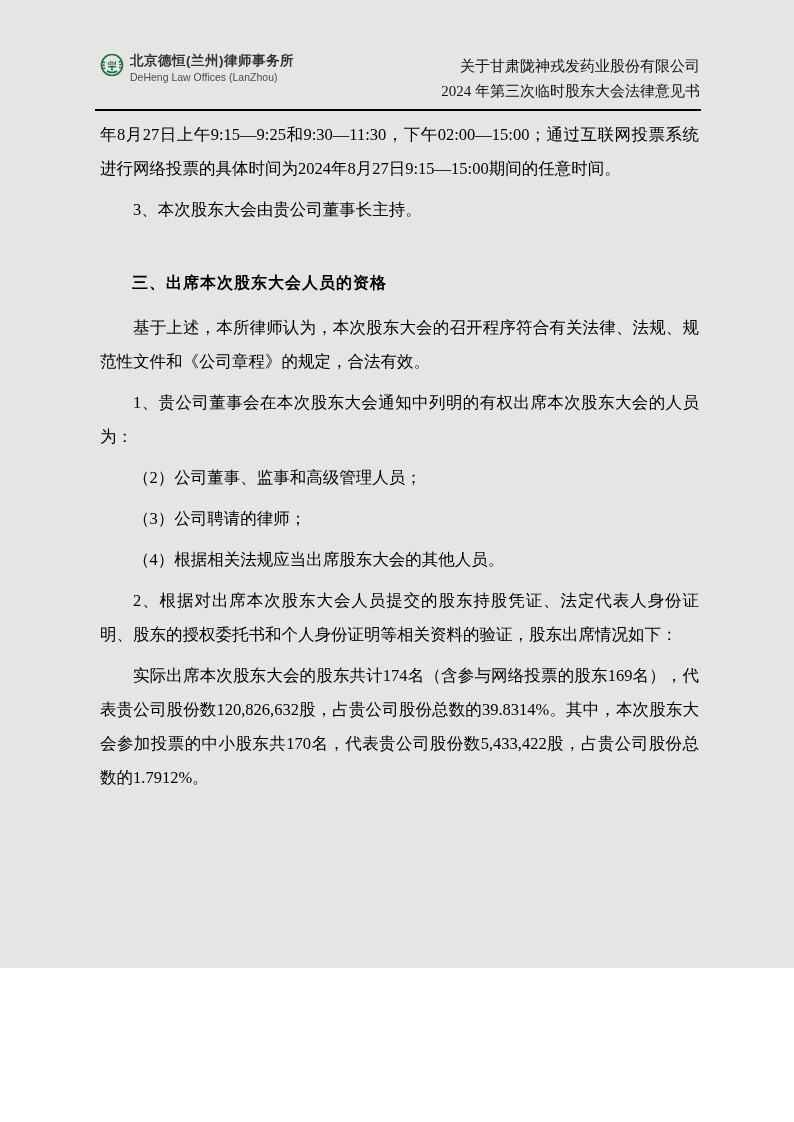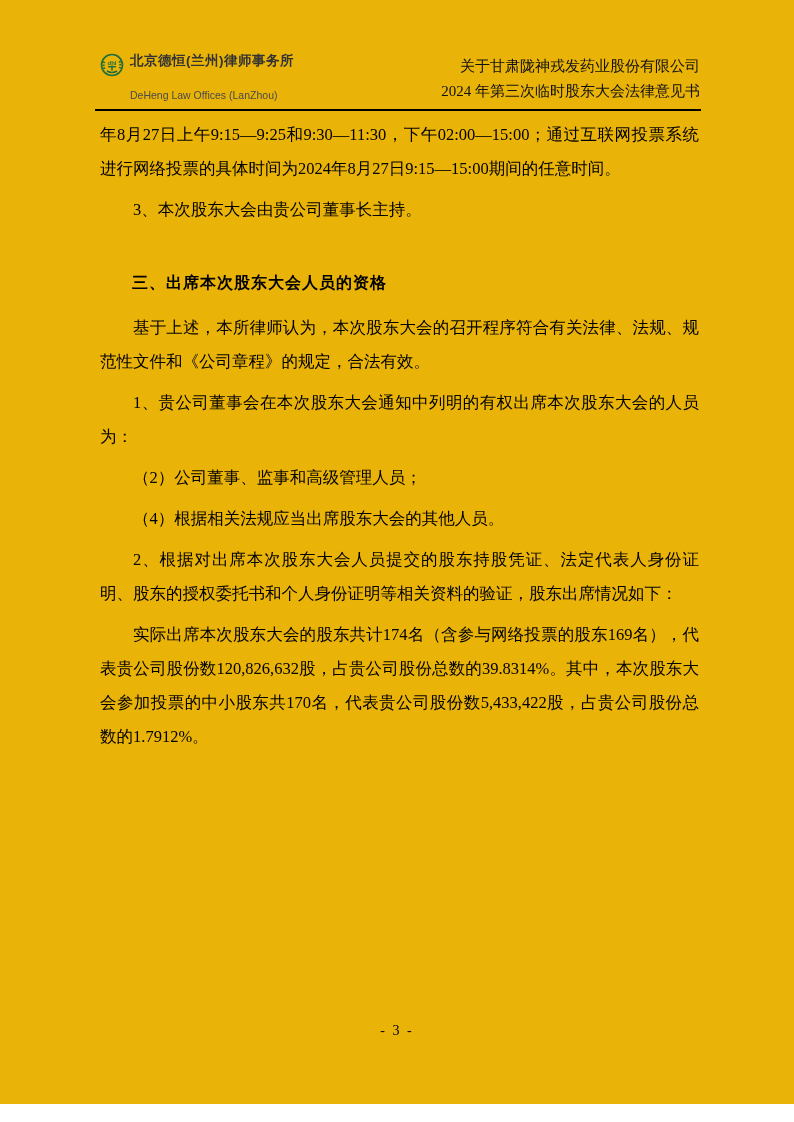--- a/index.html
+++ b/index.html
@@ -3,22 +3,22 @@
 <meta charset="utf-8">
 <style>
   html, body {
     margin: 0;
     padding: 0;
     background: #ffffff;
   }
   .page {
     position: relative;
     width: 794px;
-    height: 1104px;
-    background: #eab308;
+    height: 968px;
+    background: #e5e5e5;
     overflow: hidden;
     font-family: "Liberation Serif", "DejaVu Serif", serif;
     color: #000000;
     text-decoration: underline;
   }
   
   .header {
     position: absolute;
     top: 50px;
     left: 100px;
@@ -45,21 +45,21 @@
     font-weight: 700;
     color: #333333;
     letter-spacing: 0.5px;
     line-height: 16px;
   }
   .firm-en {
     font-family: "Liberation Sans", "DejaVu Sans", sans-serif;
     font-size: 10.5px;
     color: #4a4a4a;
     line-height: 13px;
-    margin-top: 20px;
+    margin-top: 2px;
   }
   .doc-ref {
     text-align: right;
     font-size: 15px;
     line-height: 25px;
     color: #111111;
     margin-top: 4px;
   }
   .header-rule {
     position: absolute;
@@ -133,20 +133,21 @@
 
   <div class="header-rule"></div>
 
   <main class="doc-body">
     <p class="para no-indent">年8月27日上午9:15—9:25和9:30—11:30，下午02:00—15:00；通过互联网投票系统进行网络投票的具体时间为2024年8月27日9:15—15:00期间的任意时间。</p>
     <p class="para">3、本次股东大会由贵公司董事长主持。</p>
     <p class="para heading">三、出席本次股东大会人员的资格</p>
     <p class="para">基于上述，本所律师认为，本次股东大会的召开程序符合有关法律、法规、规范性文件和《公司章程》的规定，合法有效。</p>
     <p class="para">1、贵公司董事会在本次股东大会通知中列明的有权出席本次股东大会的人员为：</p>
     <p class="para">（2）公司董事、监事和高级管理人员；</p>
+    <p class="para">（3）公司聘请的律师；</p>
     <p class="para">（4）根据相关法规应当出席股东大会的其他人员。</p>
     <p class="para">2、根据对出席本次股东大会人员提交的股东持股凭证、法定代表人身份证明、股东的授权委托书和个人身份证明等相关资料的验证，股东出席情况如下：</p>
     <p class="para">实际出席本次股东大会的股东共计174名（含参与网络投票的股东169名），代表贵公司股份数120,826,632股，占贵公司股份总数的39.8314%。其中，本次股东大会参加投票的中小股东共170名，代表贵公司股份数5,433,422股，占贵公司股份总数的1.7912%。</p>
   </main>
 
   <footer class="footer">- 3 -</footer>
 
 </div>
 
 </body></html>

